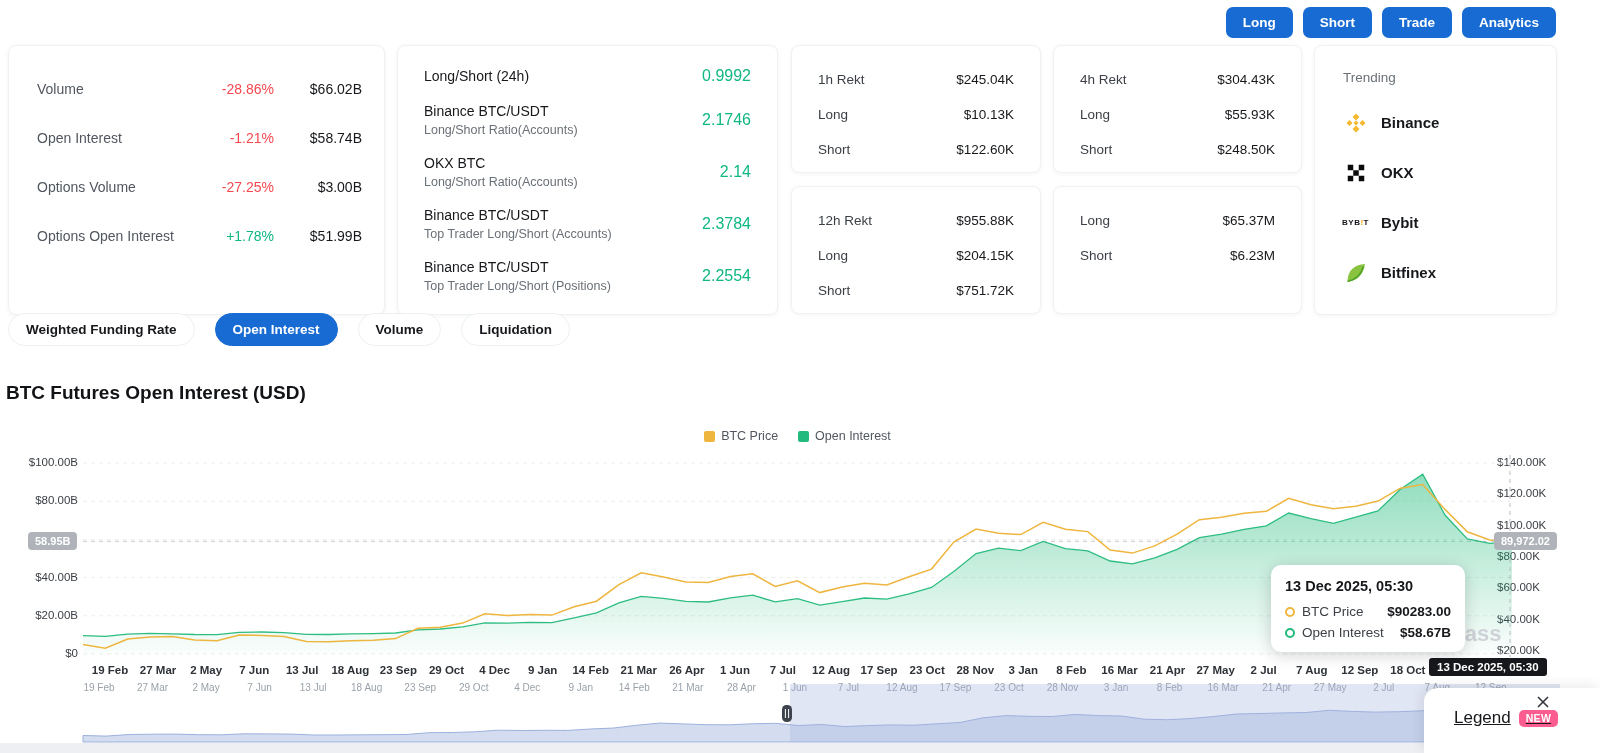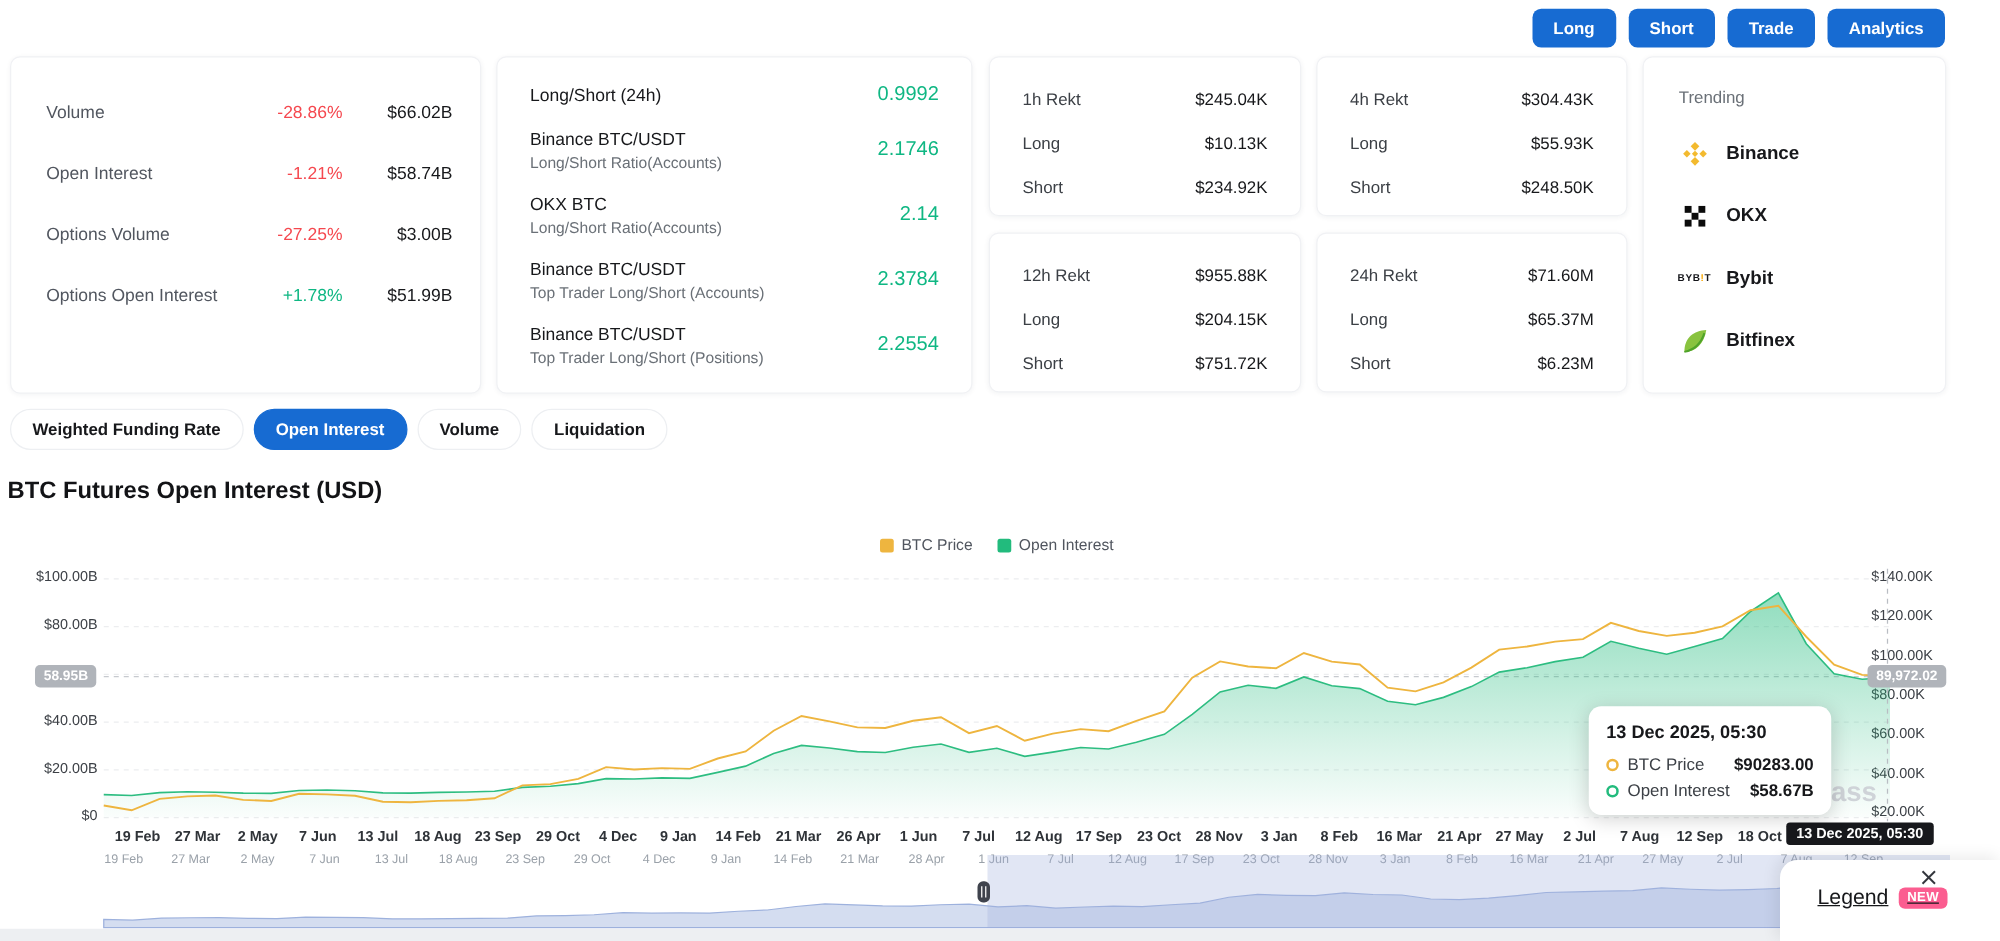--- a/index.html
+++ b/index.html
@@ -29,21 +29,21 @@
   .rekt-row .lbl{color:#3c4046;font-weight:500;}
   .rekt-row .val{font-weight:500;color:#17181b;}
   #card-trending{left:1314px;top:45px;width:243px;height:270px;padding:24px 28px 0 28px;}
   .trend-title{font-size:13.5px;color:#6a7077;}
   .trend-item{display:flex;align-items:center;gap:13px;margin-top:25px;cursor:pointer;}
   .trend-item .nm{font-size:15px;font-weight:700;color:#17181b;}
   .trend-ico{width:25px;height:25px;display:flex;align-items:center;justify-content:center;}
   .bybit-txt{font-size:8px;font-weight:800;letter-spacing:.5px;color:#14151a;}
   .bybit-txt b{color:#f7a600;font-weight:800;}
   
-  #tabs{position:absolute;left:8px;top:327px;display:flex;gap:8px;}
+  #tabs{position:absolute;left:8px;top:313px;display:flex;gap:20px;}
   .tab{padding:8px 17px;border-radius:18px;border:1px solid #edeff2;background:#fff;font-size:13.5px;
        font-weight:700;color:#17181b;cursor:pointer;white-space:nowrap;}
   .tab.active{background:#176bd2;border-color:#176bd2;color:#fff;}
   .section-title{position:absolute;left:6px;top:382px;font-size:19px;font-weight:700;color:#121316;}
   
   #chart-legend{position:absolute;left:83px;top:429px;width:1429px;display:flex;justify-content:center;
                 gap:20px;font-size:12.5px;color:#51565f;}
   .cl-item{display:flex;align-items:center;gap:6px;cursor:pointer;}
   .cl-swatch{width:11px;height:11px;border-radius:2px;display:inline-block;}
   
@@ -368,21 +368,21 @@
       <div class="rekt-row">
         <span class="lbl">1h Rekt</span>
         <span class="val ">$245.04K</span>
       </div>
       <div class="rekt-row">
         <span class="lbl">Long</span>
         <span class="val pos">$10.13K</span>
       </div>
       <div class="rekt-row">
         <span class="lbl">Short</span>
-        <span class="val neg">$234.92K</span>
+        <span class="val neg">$122.60K</span>
       </div>
     </div>
     <div class="card rekt-card" style="left: 791px; top: 186px; width: 250px; height: 128px;">
       <div class="rekt-row">
         <span class="lbl">12h Rekt</span>
         <span class="val ">$955.88K</span>
       </div>
       <div class="rekt-row">
         <span class="lbl">Long</span>
         <span class="val pos">$204.15K</span>
@@ -401,24 +401,20 @@
         <span class="lbl">Long</span>
         <span class="val pos">$55.93K</span>
       </div>
       <div class="rekt-row">
         <span class="lbl">Short</span>
         <span class="val neg">$248.50K</span>
       </div>
     </div>
     <div class="card rekt-card" style="left: 1053px; top: 186px; width: 249px; height: 128px;">
       <div class="rekt-row">
-        <span class="lbl">24h Rekt</span>
-        <span class="val ">$71.60M</span>
-      </div>
-      <div class="rekt-row">
         <span class="lbl">Long</span>
         <span class="val pos">$65.37M</span>
       </div>
       <div class="rekt-row">
         <span class="lbl">Short</span>
         <span class="val neg">$6.23M</span>
       </div>
     </div>
   </div>
 

